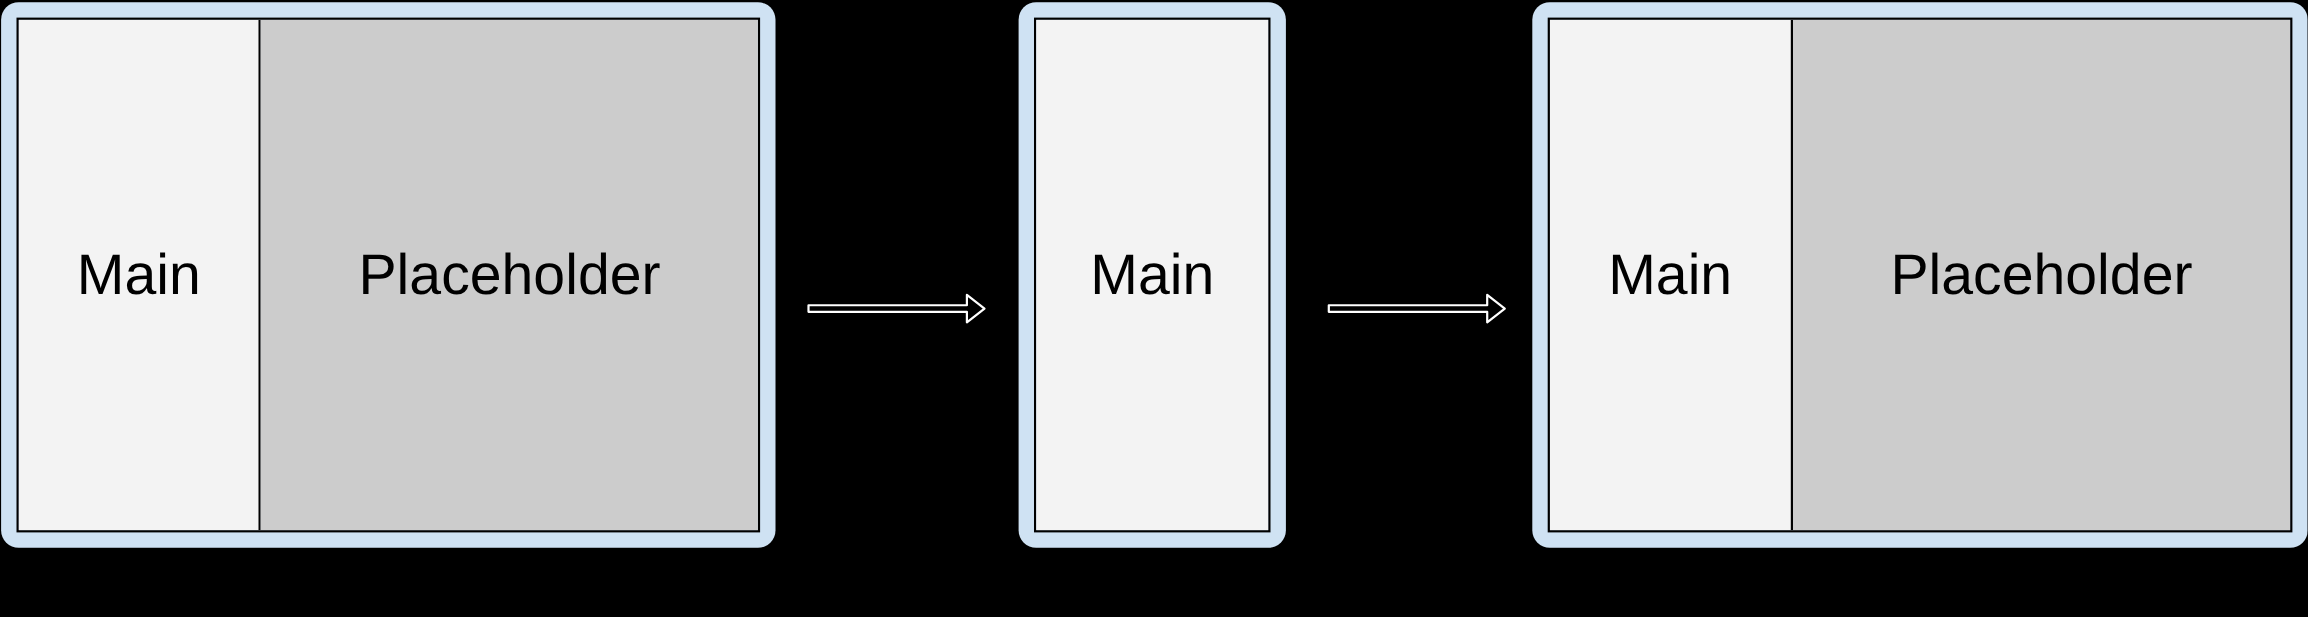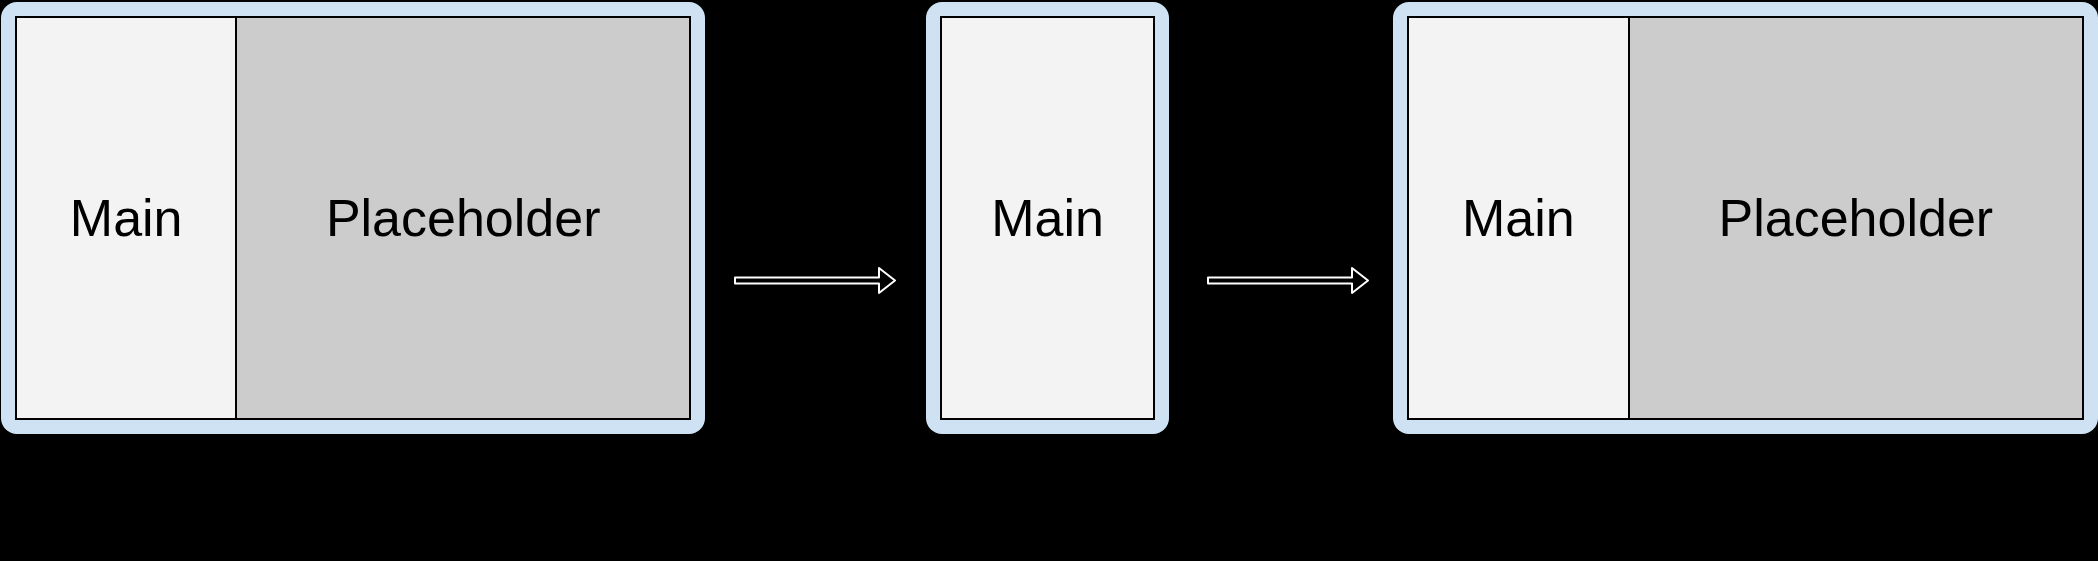--- a/index.html
+++ b/index.html
@@ -11,21 +11,21 @@
     position: relative;
     width: 2098px;
     height: 561px;
     background: var(--background, #000);
     overflow: hidden;
     font-family: "Liberation Sans", sans-serif;
   }
   .panel {
     position: absolute;
     top: 2px;
-    height: 432px;
+    height: 496px;
     background: var(--frame-blue, #cfe2f3);
     border-radius: 16px;
     text-align: center;
   }
   .panel-left  { left: 1px;    width: 704px; }
   .panel-middle{ left: 926px;  width: 243px; }
   .panel-right { left: 1393px; width: 705px; }
   .panel-inner {
     position: absolute;
     inset: 14px;

